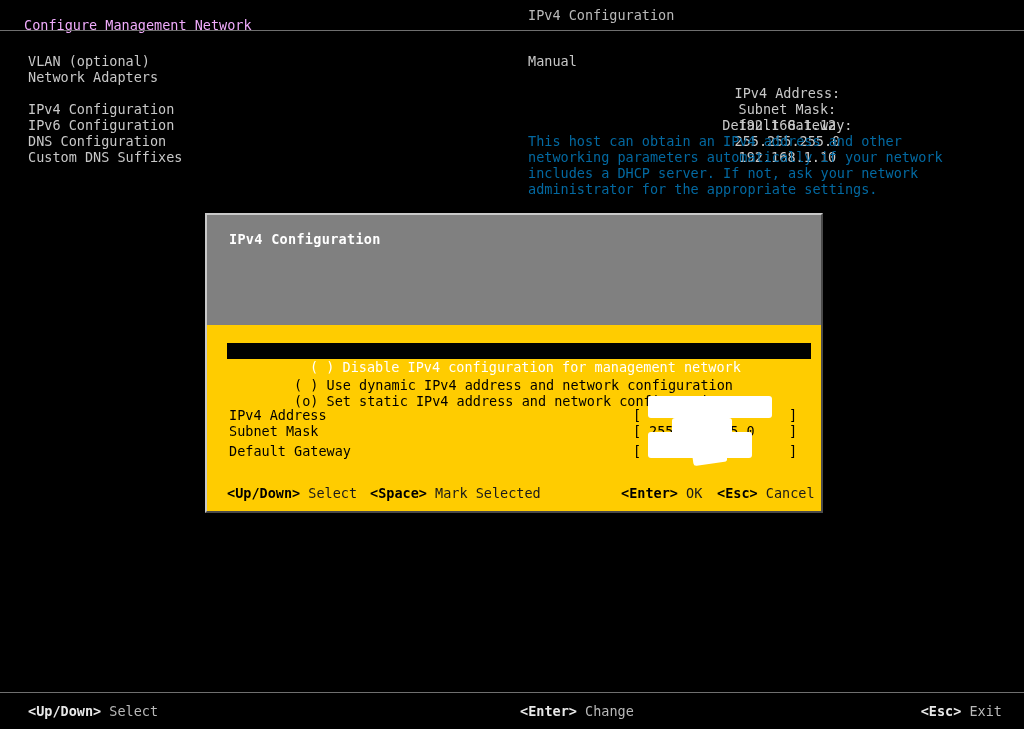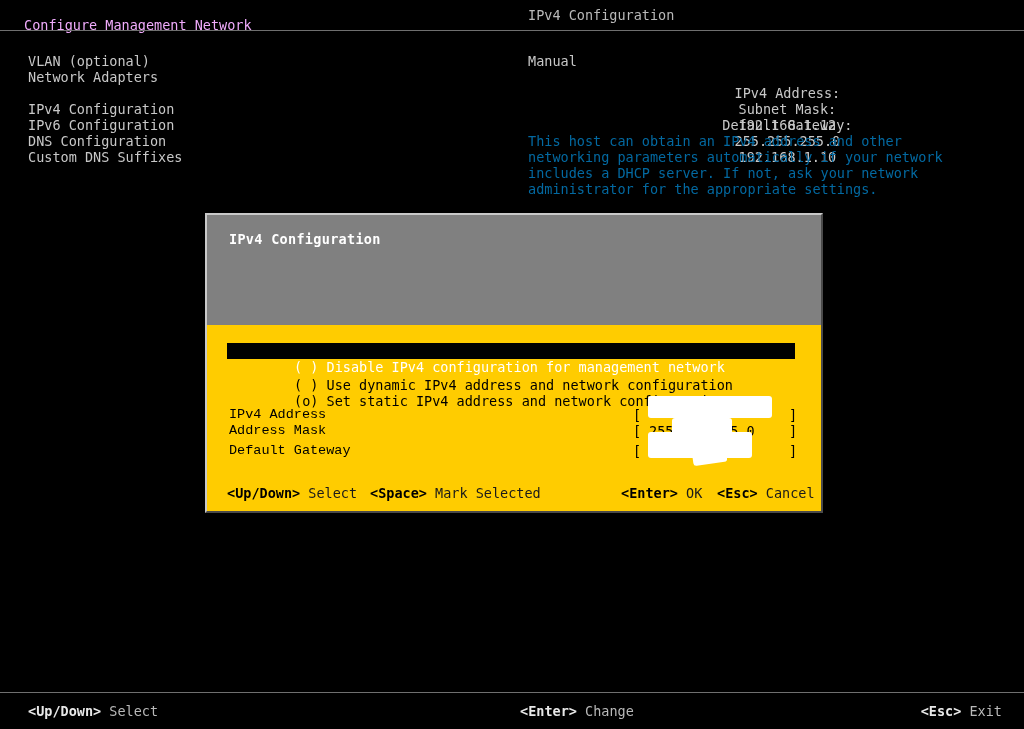--- a/index.html
+++ b/index.html
@@ -123,33 +123,33 @@
     position: absolute;
     left: 22px;
     width: 570px;
     height: 16px;
     white-space: pre;
   }
   .radio-row.selected {
     background: #000000;
     color: #ffffff;
     width: 566px;
-    padding-left: 2px;
+    padding-left: 18px;
     left: 20px;
   }
   .field-row {
     position: absolute;
     left: 22px;
     width: 570px;
     height: 16px;
     white-space: pre;
   }
   .field-label {
     position: absolute;
-    left: 0; top: 0; font-family: Liberation Mono, monospace;
+    left: 0; top: 0;
   }
   .field-open {
     position: absolute;
     left: 404px; top: 0;
   }
   .field-value {
     position: absolute;
     left: 420px; top: 0;
   }
   .field-close {
@@ -260,21 +260,21 @@
       </div>
 
       <div class="field-row" style="top:82px;">
         <span class="field-label">IPv4 Address</span>
         <span class="field-open">[</span>
         <span class="field-value"></span>
         <span class="field-close">]</span>
       </div>
 
       <div class="field-row" style="top:98px;">
-        <span class="field-label">Address Mask</span>
+        <span class="field-label">Subnet Mask</span>
         <span class="field-open">[</span>
         <span class="field-value">255.255.255.0</span>
         <span class="field-close">]</span>
       </div>
 
       <div class="field-row" style="top:118px;">
         <span class="field-label">Default Gateway</span>
         <span class="field-open">[</span>
         <span class="field-value"></span>
         <span class="field-close">]</span>

